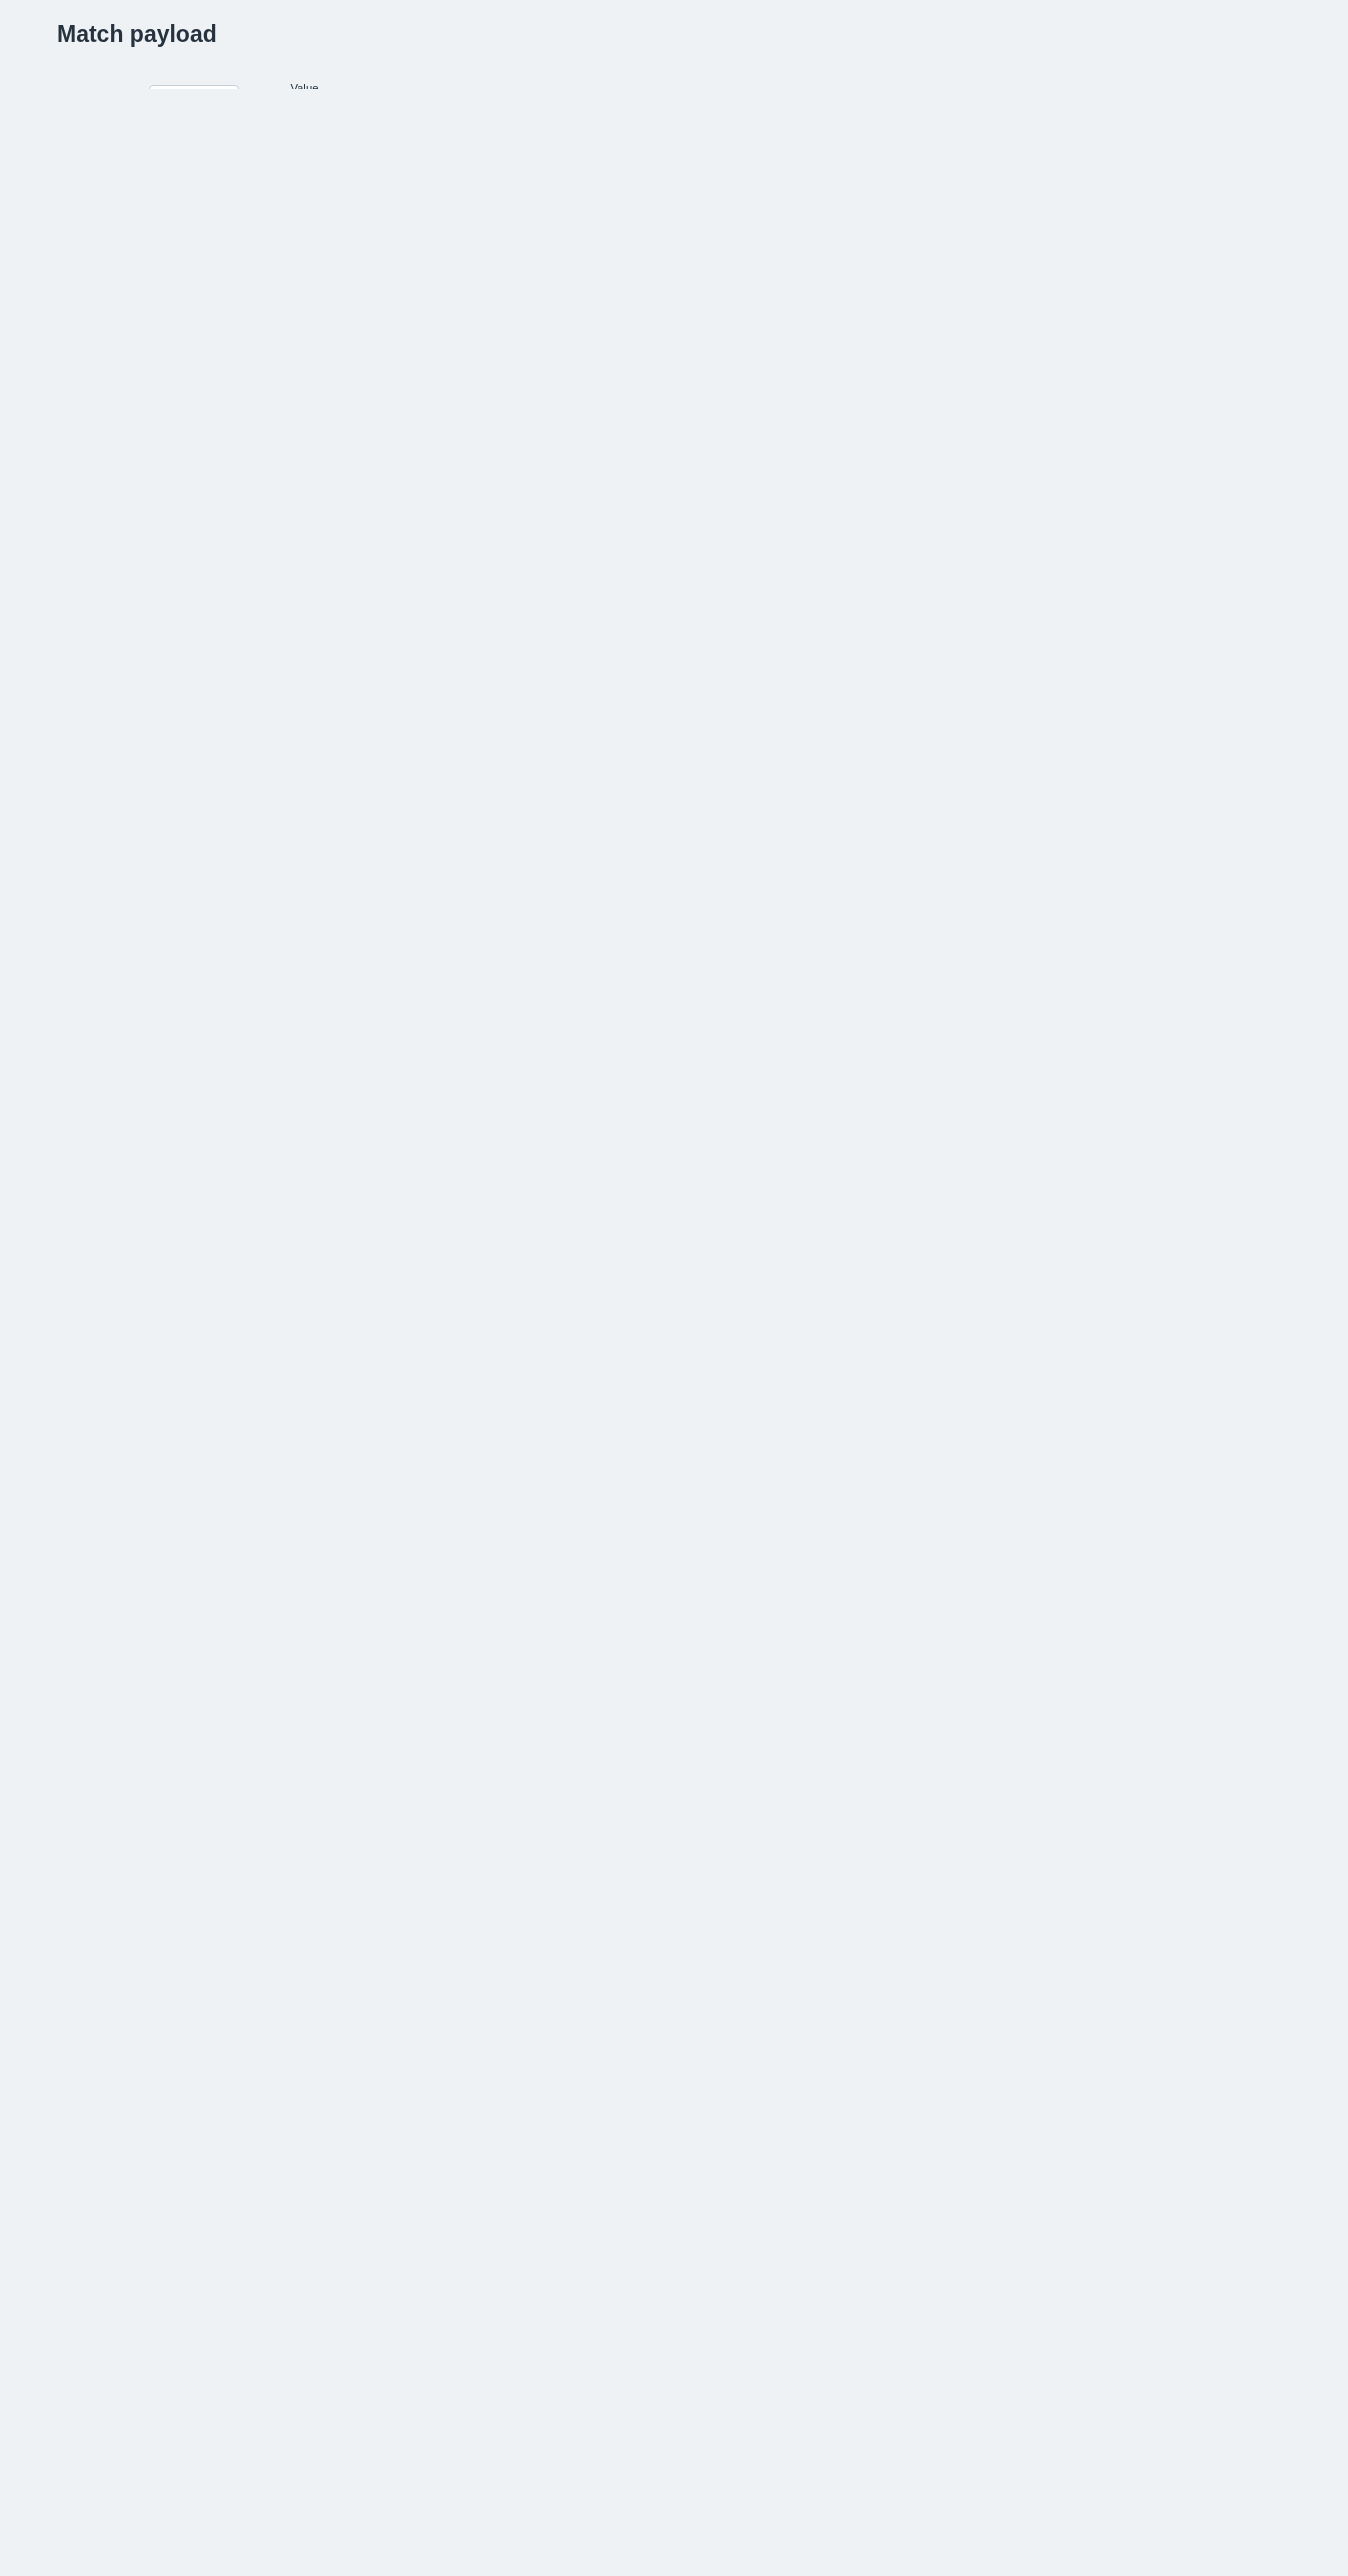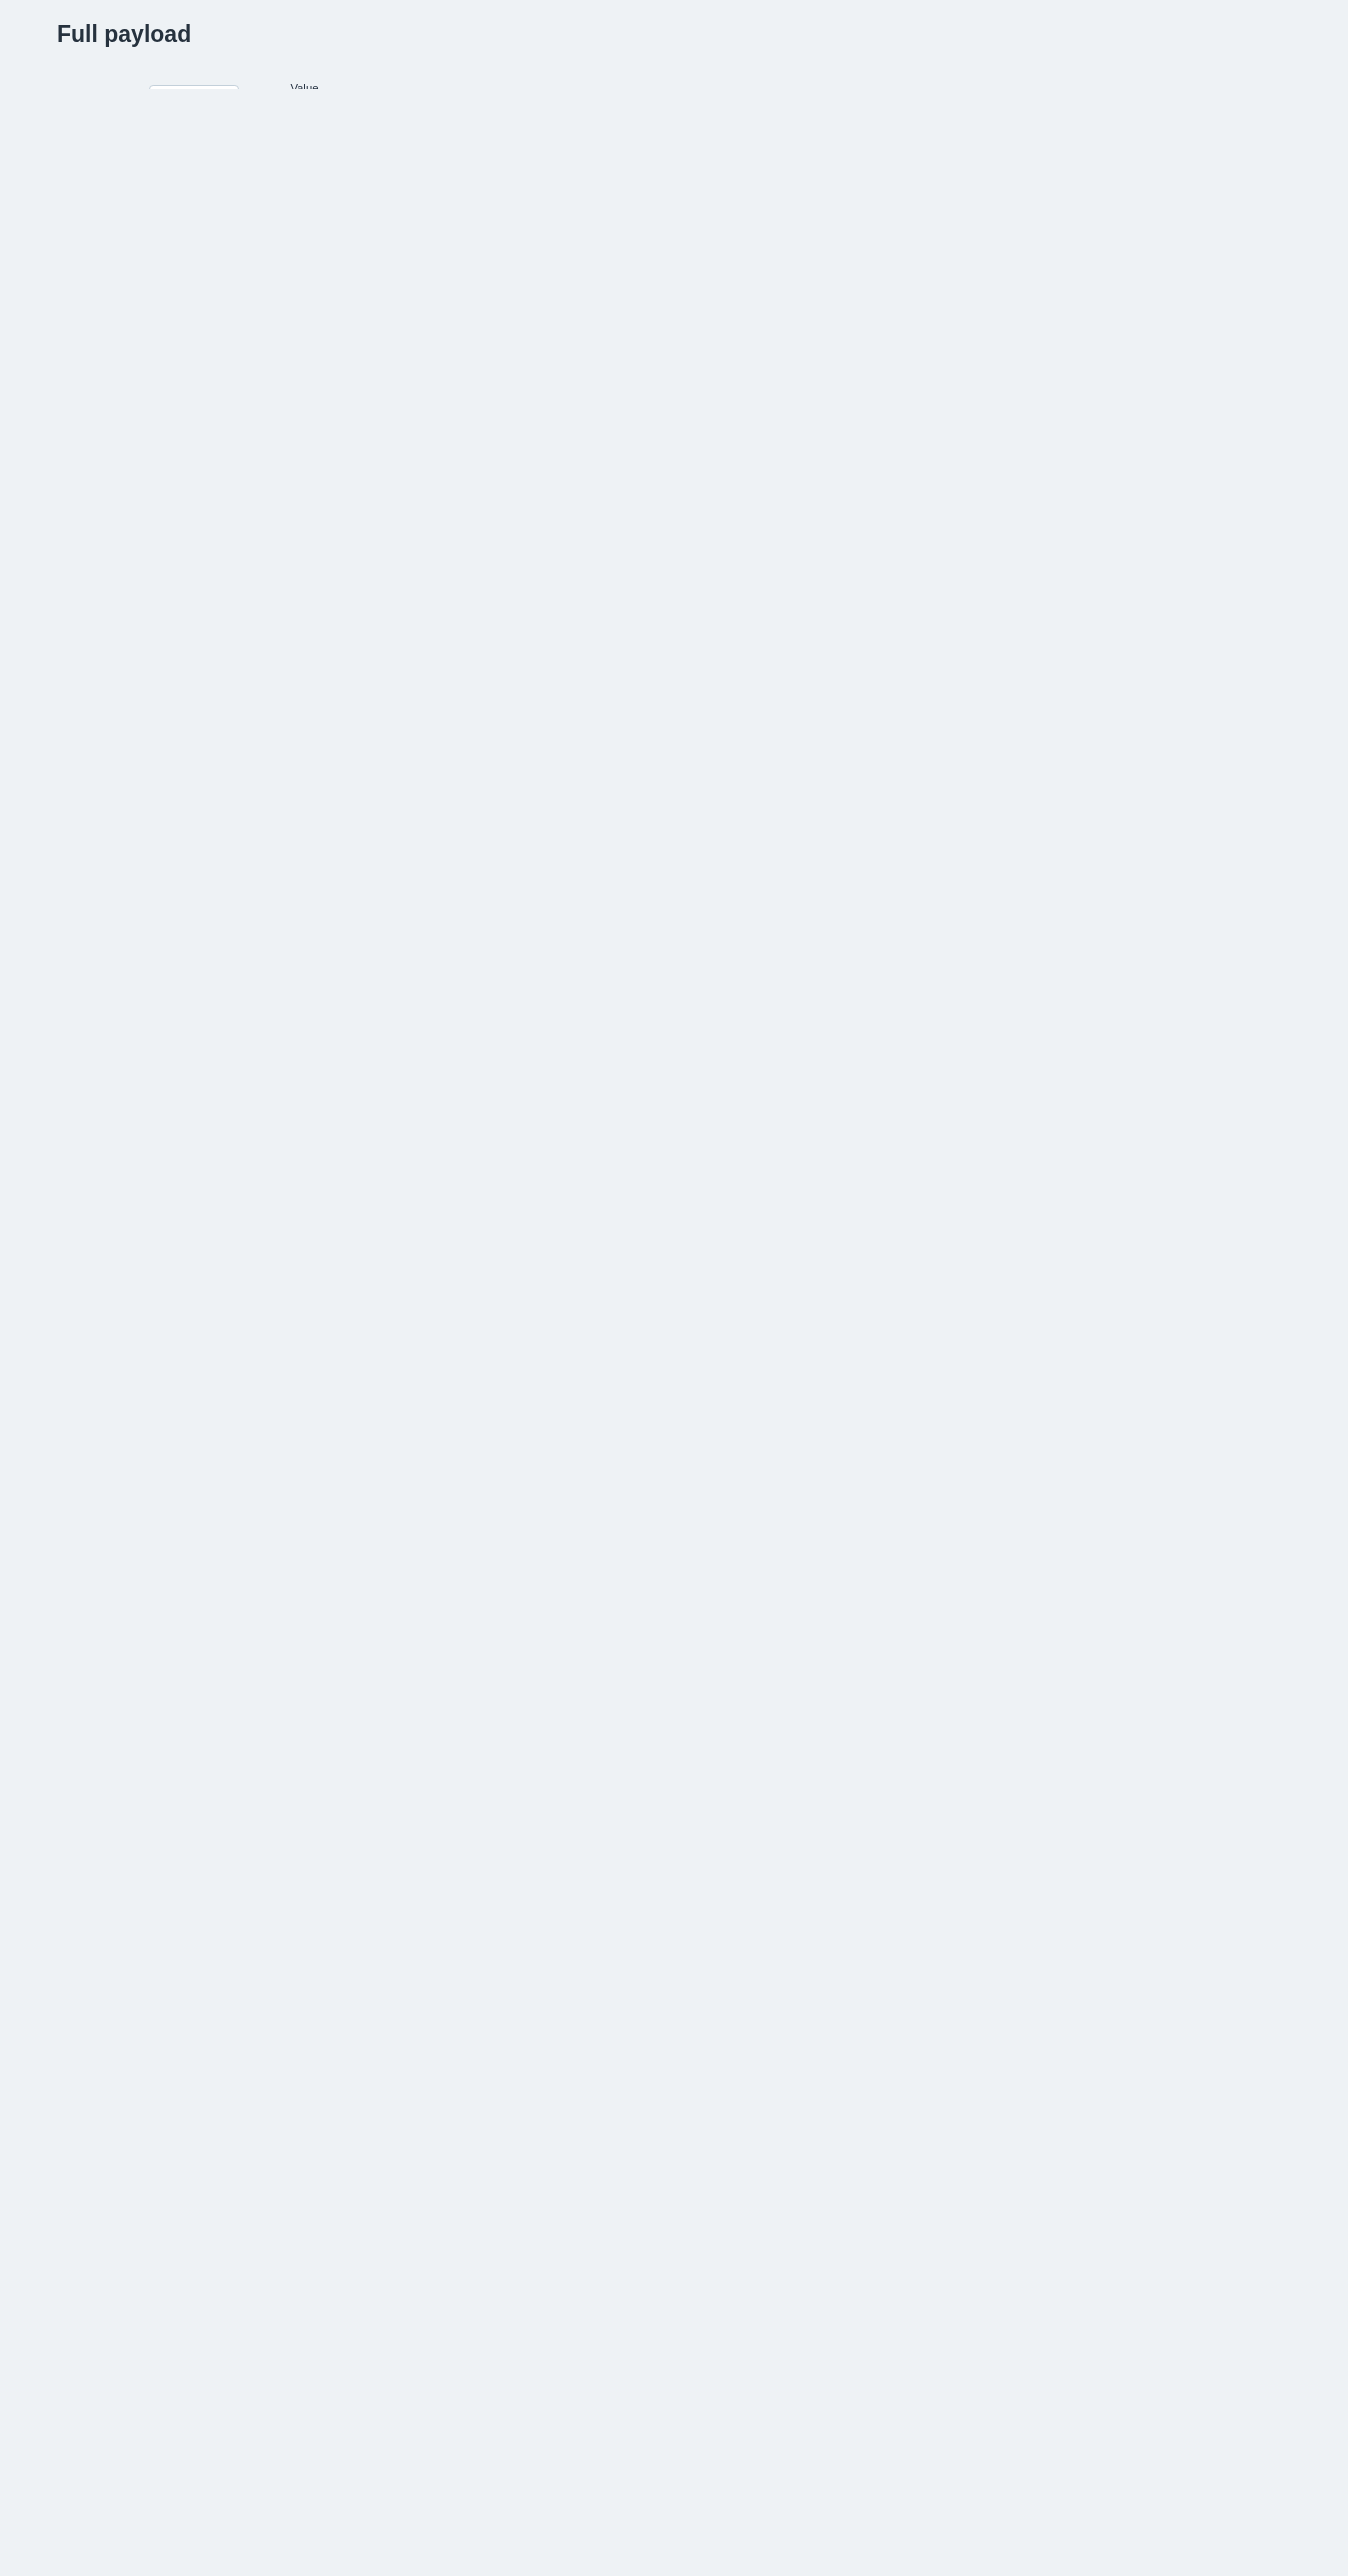--- a/index.html
+++ b/index.html
@@ -244,21 +244,21 @@
     <line x1="1186" y1="6200" x2="1218" y2="6200"></line>
   </g>
   <g stroke="#6b7b8c" stroke-width="9" fill="none">
     <path d="M1488,6220 V6172 Q1488,6152 1468,6152"></path>
   </g>
   <g stroke="#6b7b8c" stroke-width="9" fill="none" marker-end="url(#ah)">
     <path d="M1488,6235 V6158"></path>
   </g>
 </svg>
 
-<h2 class="section sec-full">Full payload</h2>
+<h2 class="section sec-full">Match payload</h2>
 
 <div class="abs node stadium" style="left:18px;top:89px;width:76px;height:34px;">
   <span>Payload</span>
 </div>
 
 <div class="abs white-group" style="left:149px;top:85px;width:90px;height:41px;">
   <span>Let</span>
   <span class="chip">E</span>
   <span>=</span>
   <div class="yellow" style="height:29px;">

